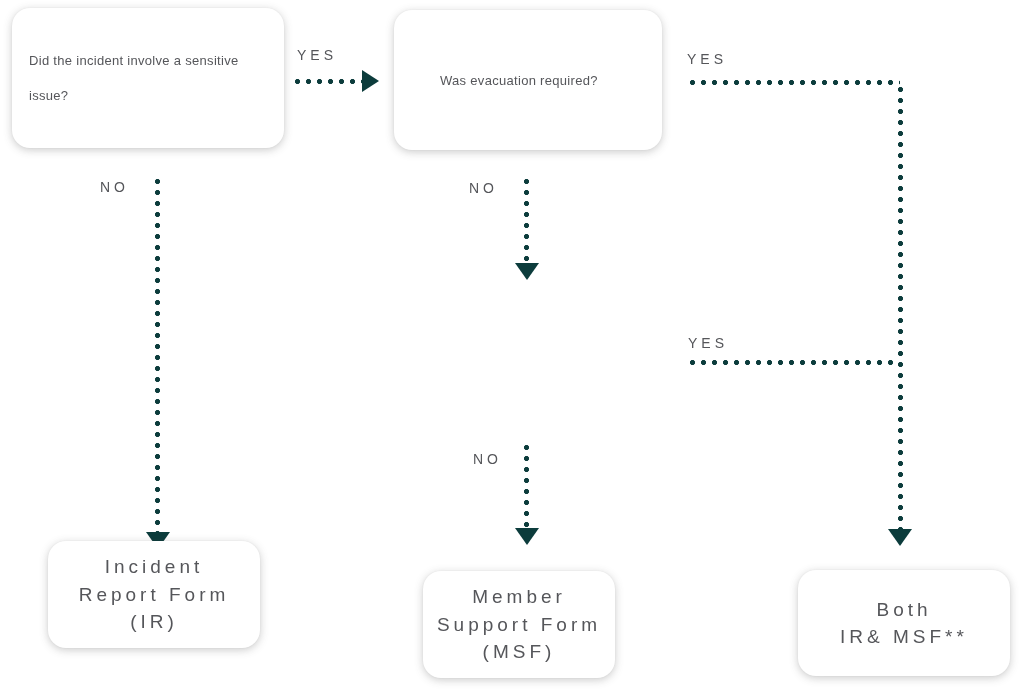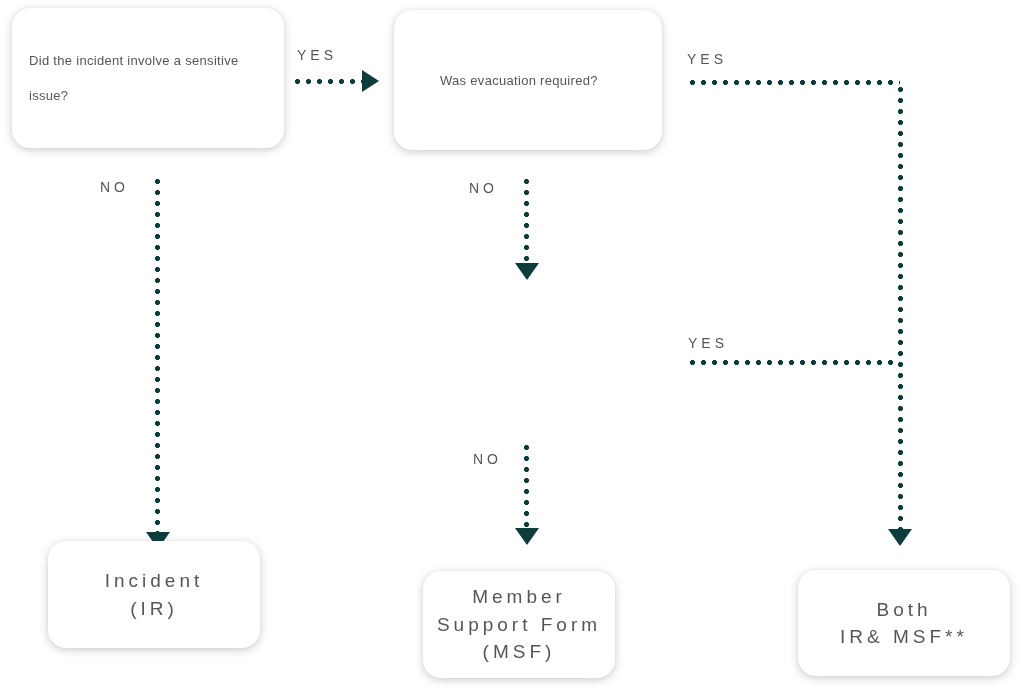--- a/index.html
+++ b/index.html
@@ -112,20 +112,21 @@
   <div class="vline" style="left:523px; top:176px; height:88px;"></div>
   <div class="arrow-down" style="left:515px; top:263px;"></div>
 
   <div class="hline" style="left:687px; top:359px; width:212px;"></div>
 
   <div class="vline" style="left:523px; top:442px; height:87px;"></div>
   <div class="arrow-down" style="left:515px; top:528px;"></div>
 
   <div class="box outcome" style="left:48px; top:541px; width:212px; height:107px;">
     <span>Incident</span>
+    <span>Report Form</span>
     <span>(IR)</span>
   </div>
 
   <div class="box outcome" style="left:423px; top:571px; width:192px; height:107px;">
     <span>Member</span>
     <span>Support Form</span>
     <span>(MSF)</span>
   </div>
 
   <div class="box outcome" style="left:798px; top:570px; width:212px; height:106px;">

